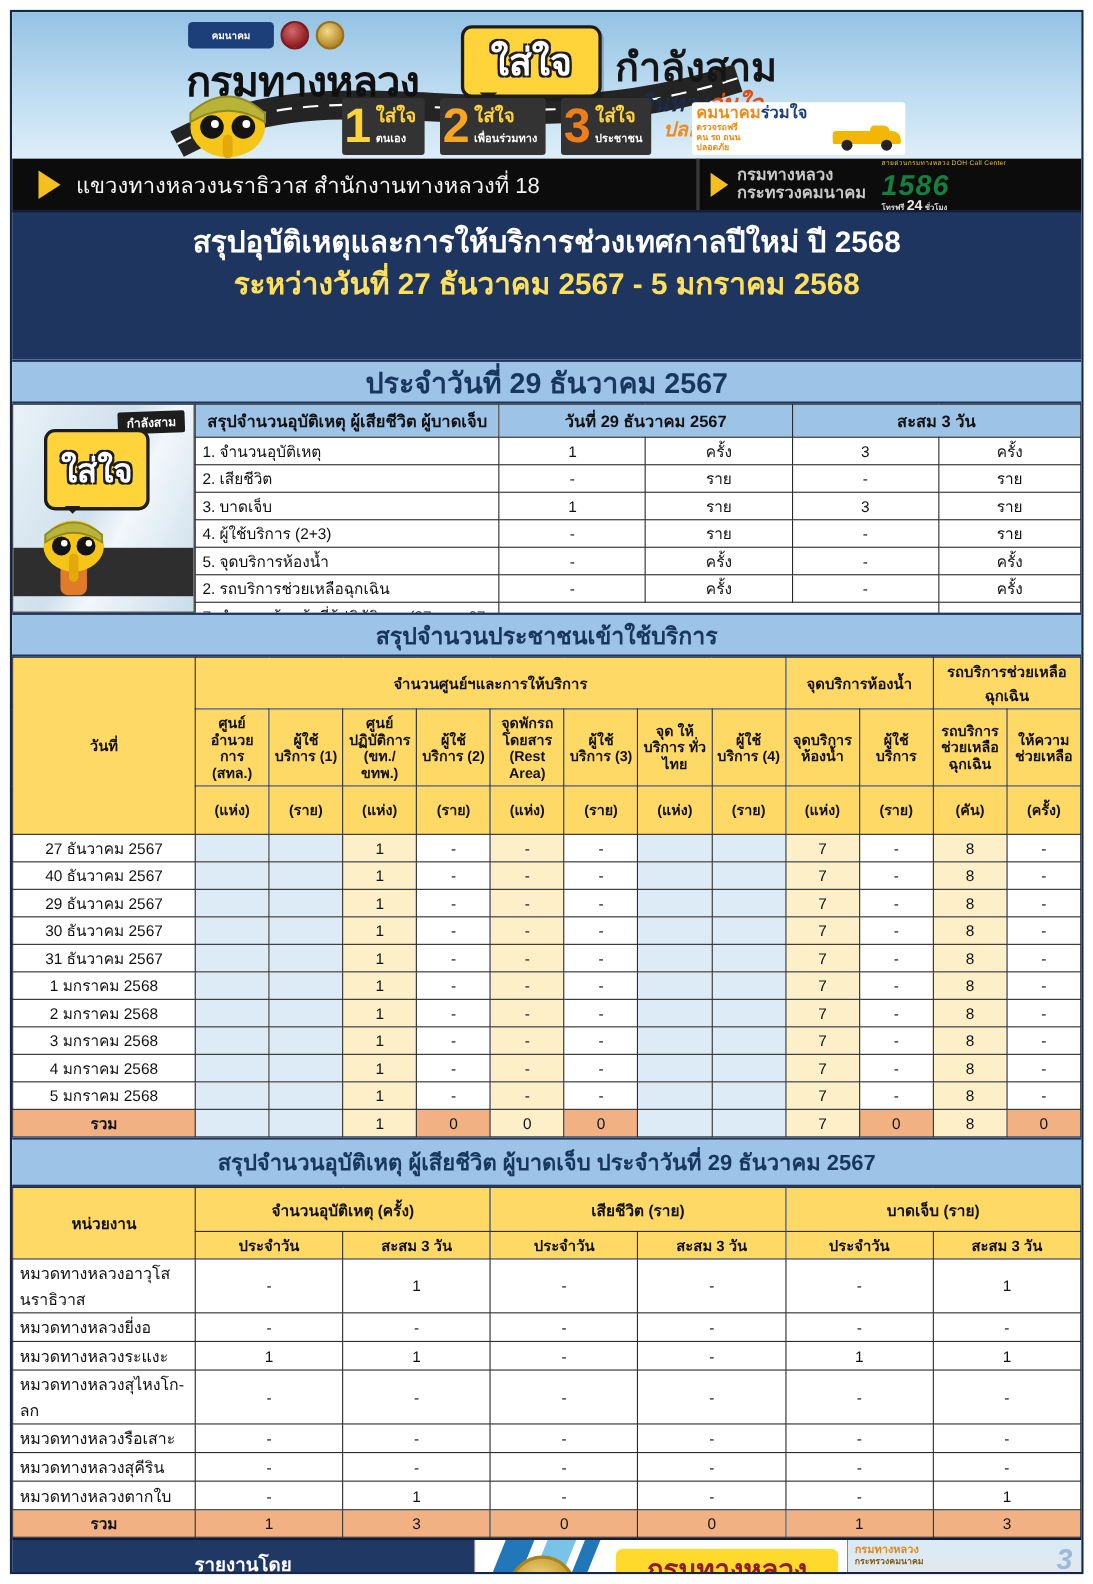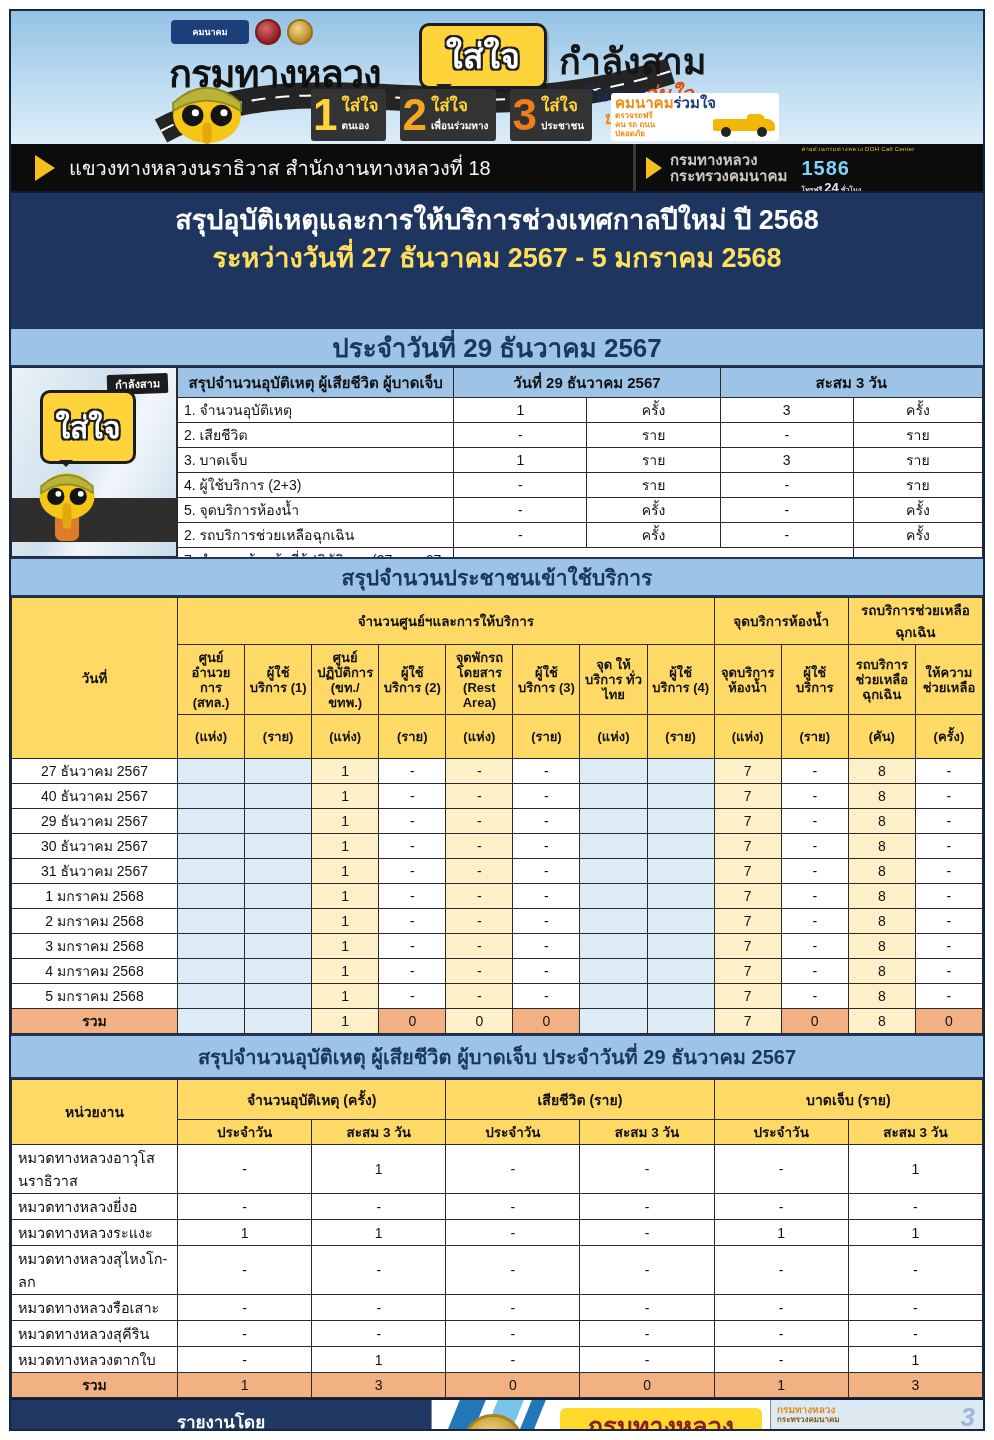--- a/index.html
+++ b/index.html
@@ -27,21 +27,21 @@
   .tagline1 { position:absolute; left:562px; top:66px; font-size:21px; font-weight:bold; font-style:italic; color:#1c2b4a; }
   .tagline1 b { color:#e04e12; }
   .tagline2 { position:absolute; left:592px; top:92px; font-size:18px; font-weight:bold; font-style:italic; color:#ef8b1e; }
   .cards { position:absolute; left:300px; top:78px; display:flex; gap:14px; }
   .card { background:#333; height:52px; display:flex; align-items:center; padding:0 8px 0 2px; border-radius:3px; }
   .card .num { font-size:44px; font-weight:900; line-height:44px; }
   .card .c1 { color:#ffd43b; } .card .c2 { color:#f5a623; } .card .c3 { color:#ef7d1a; }
   .card .lines { margin-left:4px; }
   .card .l1 { color:#ffd43b; font-weight:900; font-size:17px; line-height:18px; }
   .card .l2 { color:#fff; font-weight:bold; font-size:10px; line-height:14px; }
-  .sidecard { position:absolute; left:600px; top:82px; width:168px; height:48px; background:#fff; border-radius:3px;
+  .sidecard { position:absolute; left:618px; top:82px; width:194px; height:48px; background:#fff; border-radius:3px;
               padding:2px 4px; line-height:12px; }
   .sidecard .t { font-size:15px; font-weight:900; line-height:16px; }
   .sidecard .t .o { color:#f08a12; } .sidecard .t .n { color:#1c3f7a; }
   .sidecard .s { font-size:8px; font-weight:bold; color:#f08a12; line-height:9px; }
   .truck { position:absolute; right:4px; bottom:4px; width:62px; height:24px; }
   .truck .body { position:absolute; left:0; bottom:6px; width:62px; height:12px; background:#f2b705; border-radius:3px 8px 2px 2px; }
   .truck .cab { position:absolute; left:34px; bottom:14px; width:18px; height:9px; background:#f2b705; border-radius:4px 6px 0 0; }
   .truck .w1,.truck .w2 { position:absolute; bottom:0; width:10px; height:10px; background:#222; border-radius:50%; }
   .truck .w1 { left:8px; } .truck .w2 { left:44px; }
   .mascot-banner { position:absolute; left:150px; top:58px; }
@@ -49,21 +49,21 @@
   
   .topbar { flex:none; height:47px; background:#0c0c0c; display:flex; align-items:center; color:#fff; }
   .tri { width:0; height:0; border-top:13px solid transparent; border-bottom:13px solid transparent; border-left:20px solid #f5c01e; margin:0 14px 0 24px; flex:none; }
   .topbar-left { flex:1; display:flex; align-items:center; }
   .topbar-left .txt { font-size:20px; color:#f4f4f4; }
   .topbar-right { flex:none; width:350px; height:100%; border-left:3px solid #3a3a3a; display:flex; align-items:center; }
   .topbar-right .tri { margin:0 8px 0 10px; border-left-width:16px; border-top-width:11px; border-bottom-width:11px; }
   .dept-lines { font-size:15px; color:#c9c9c9; line-height:16px; font-weight:bold; }
   .hotline { margin-left:14px; line-height:10px; }
   .hotline .tiny { font-size:6px; color:#e8c33c; letter-spacing:.3px; }
-  .hotline .big { font-size:20px; font-weight:900; color:#7dd3fc; line-height:28px; letter-spacing:1px; }
+  .hotline .big { font-size:26px; font-weight:900; font-style:italic; color:#15803d; line-height:28px; letter-spacing:1px; }
   .hotline .bottom { font-size:7px; color:#d9d9d9; font-weight:bold; }
   .hotline .bottom b { font-size:13px; color:#e8e8e8; }
 
   
   .navyhead { flex:none; height:136px; background:#1e3560; text-align:center; padding-top:8px; border-top:2px solid #0e1c38; }
   .navyhead .l1 { font-size:34px; font-weight:900; color:#eadfb4; line-height:44px; }
   .navyhead .l2 { font-size:27px; font-weight:900; color:#ffffff; line-height:38px; }
   .navyhead .l3 { font-size:27px; font-weight:900; color:#ffe05e; line-height:38px; }
   .datebar { flex:none; height:40px; background:#9dc3e6; color:#17375e; font-size:26px; font-weight:900;
              display:flex; align-items:center; justify-content:center; border-top:2px solid #1e3560; border-bottom:2px solid #1e3560; }

